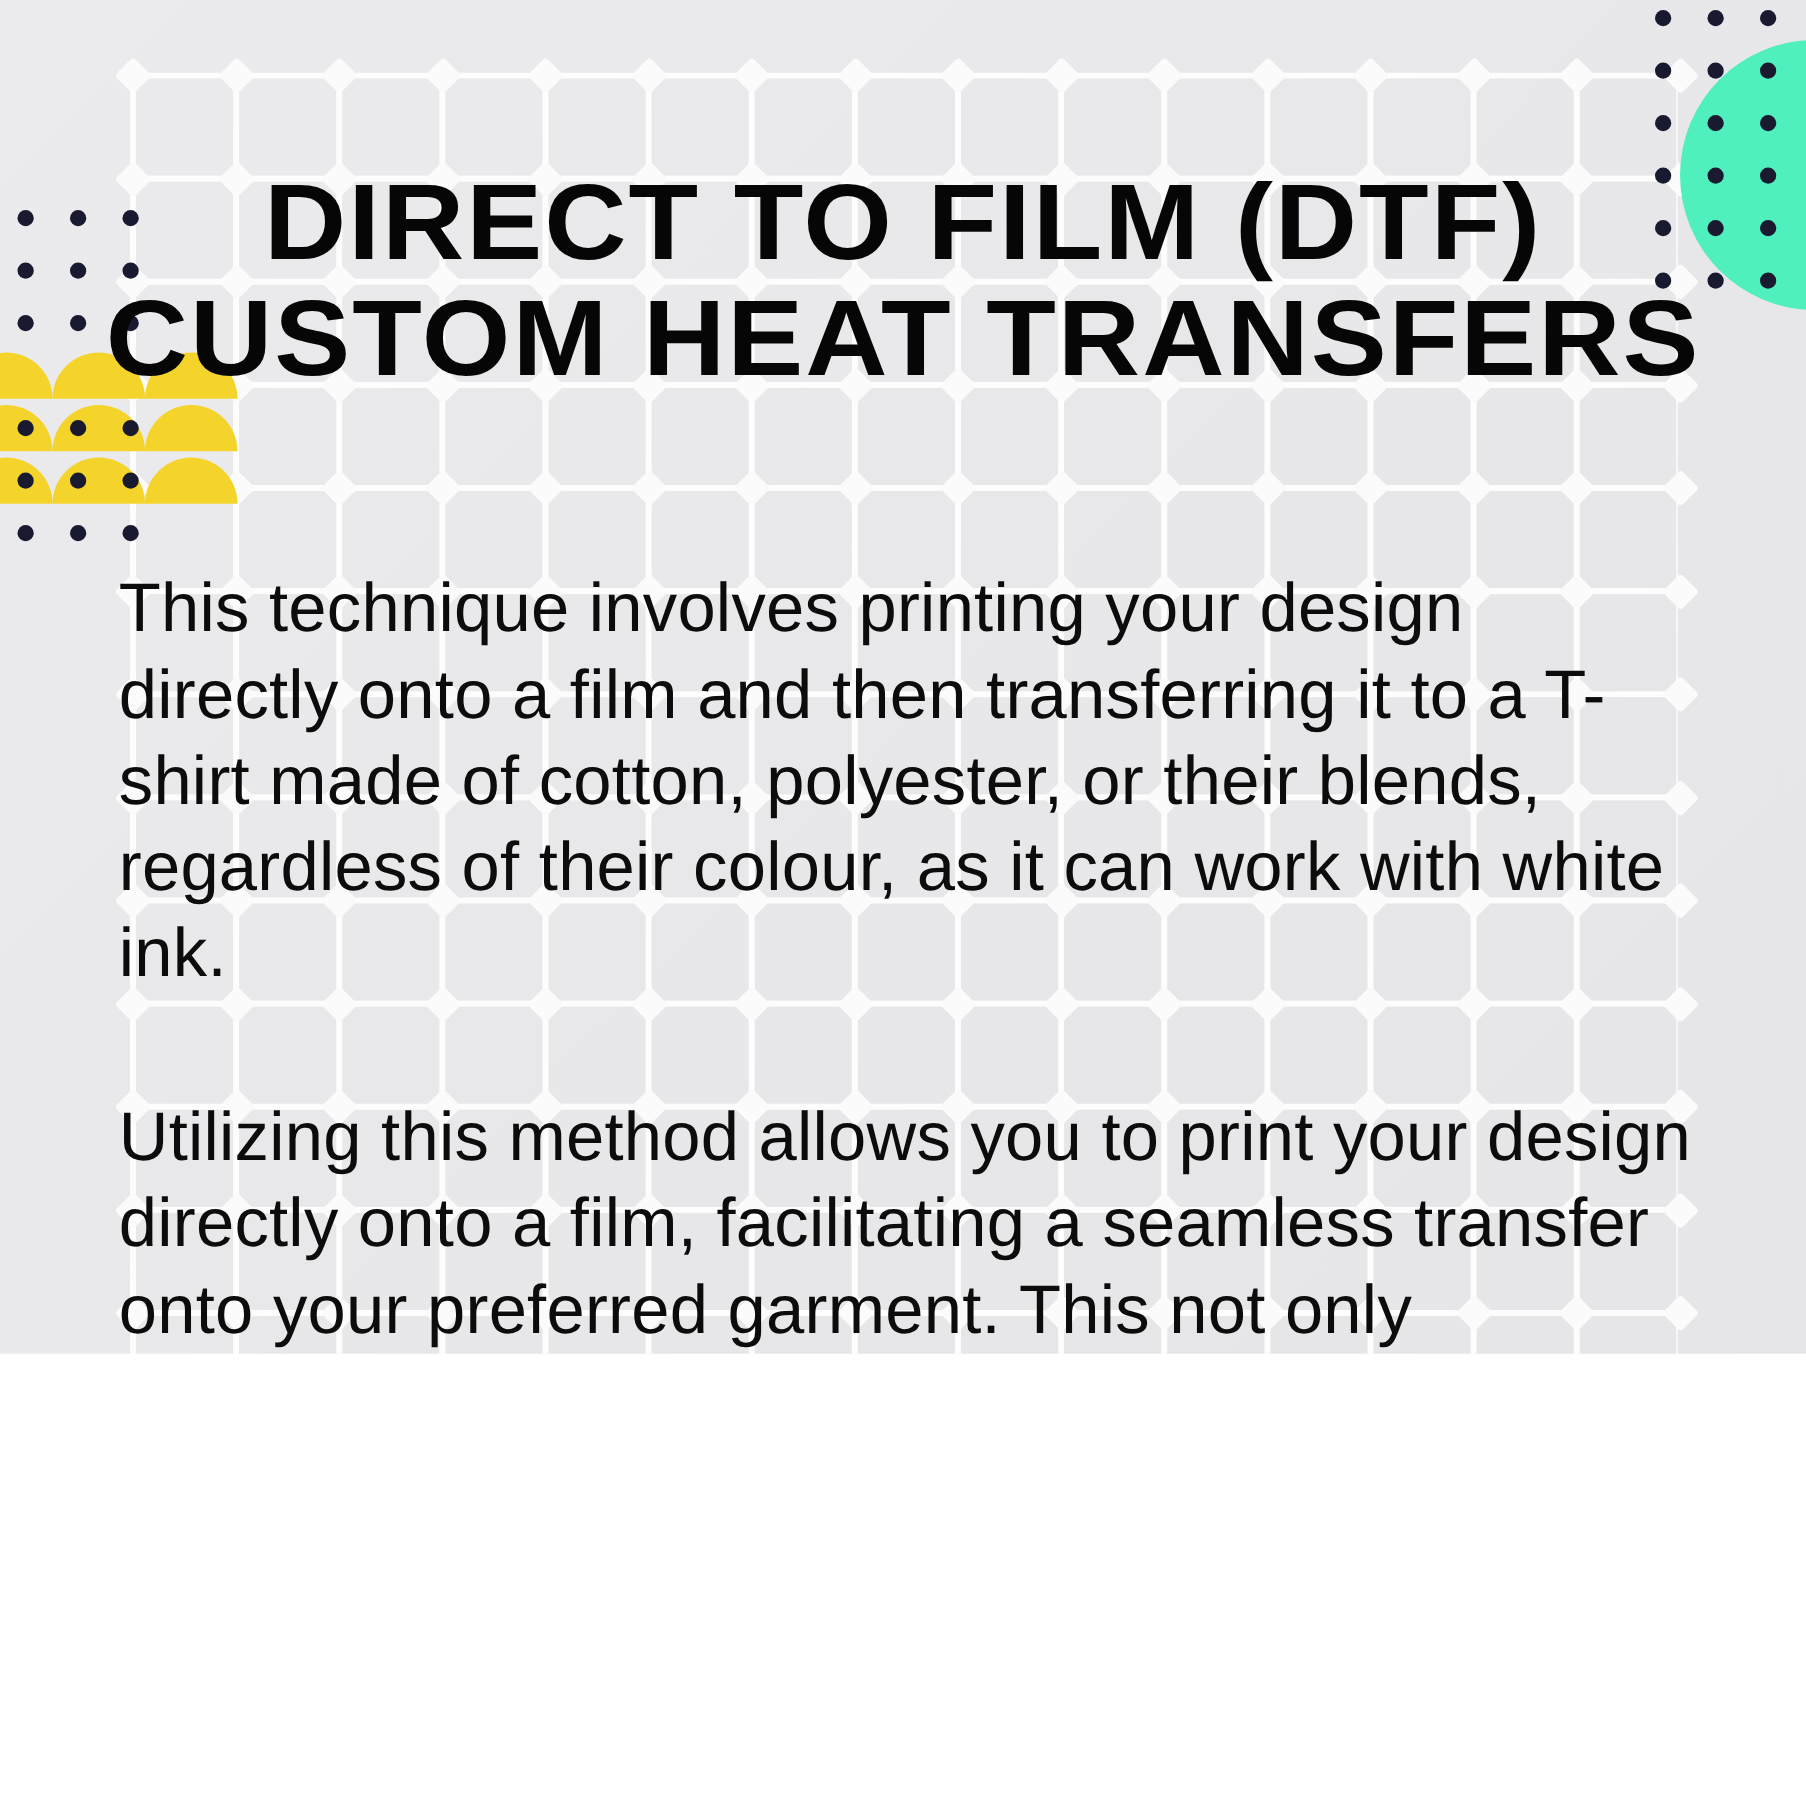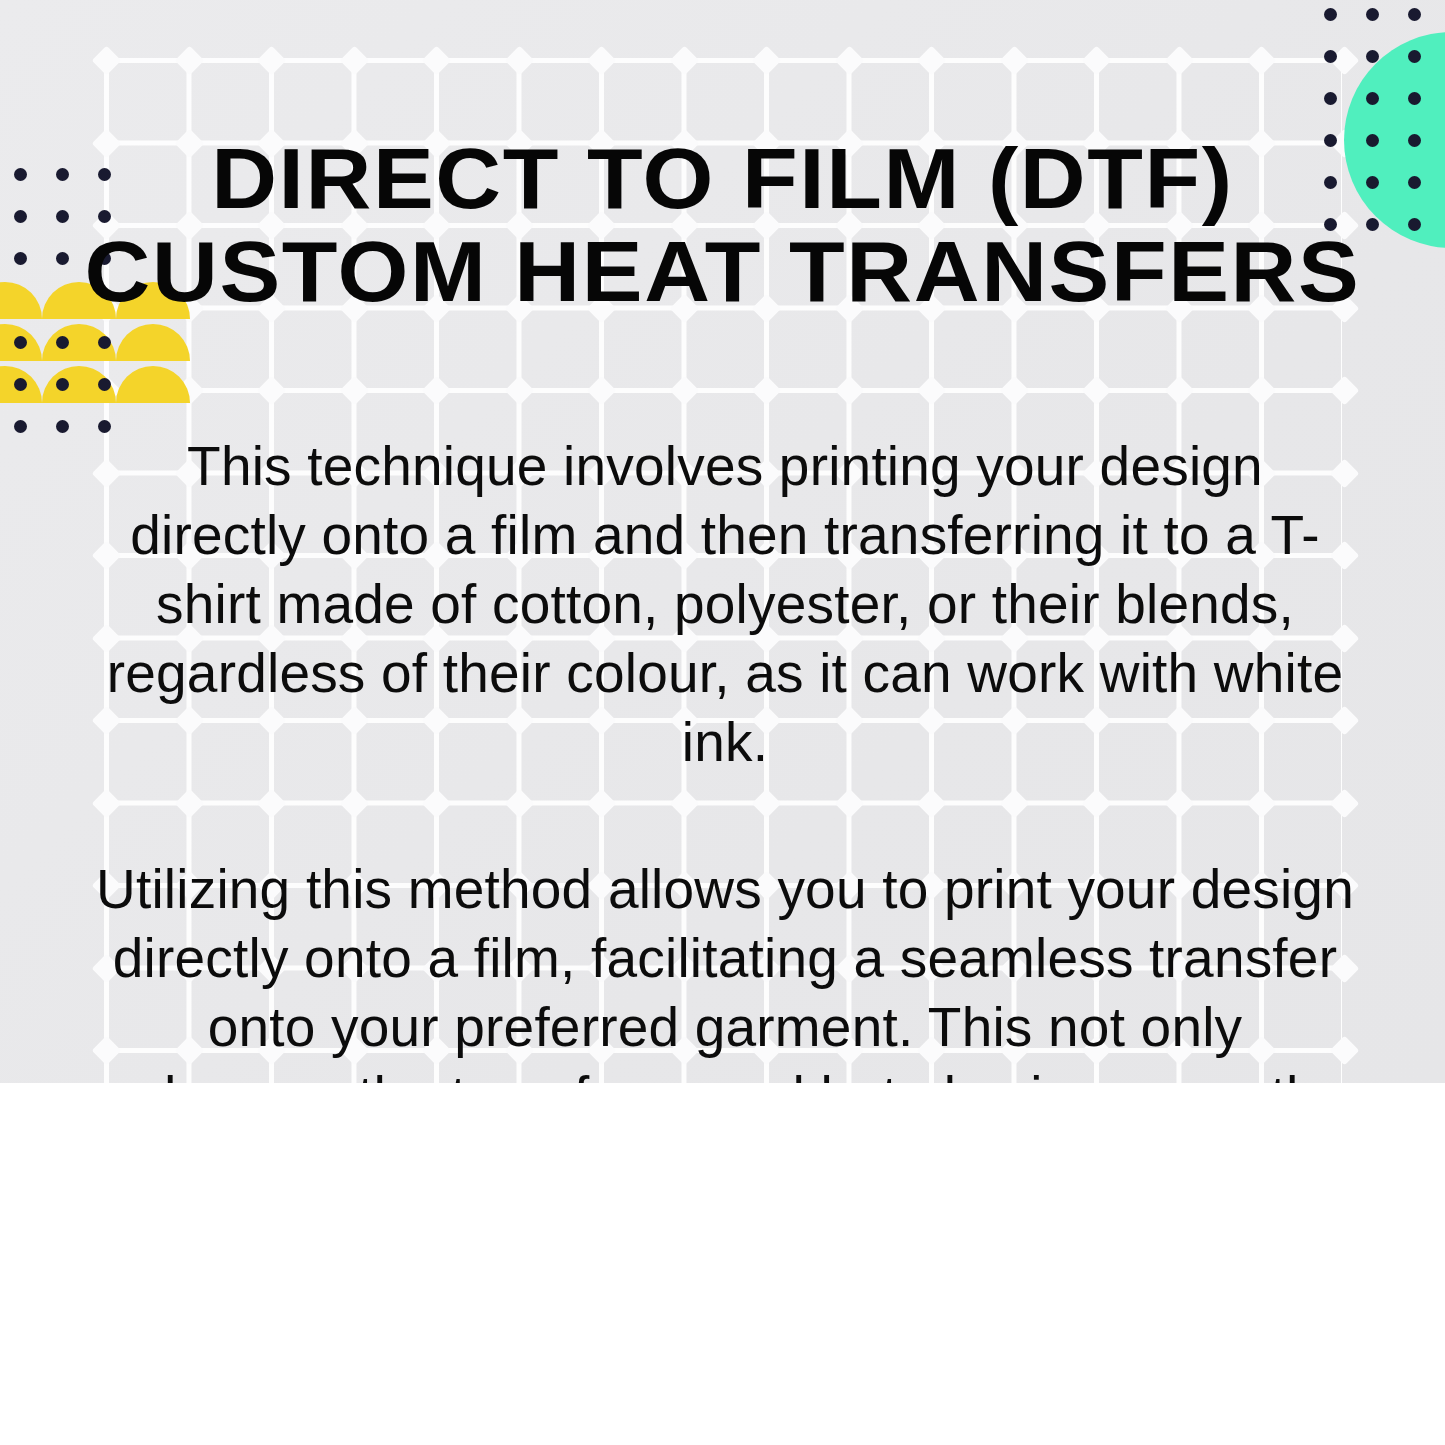--- a/index.html
+++ b/index.html
@@ -124,23 +124,23 @@
     letter-spacing: 1.5px;
     color: #060606;
     transform: scaleX(1.06);
     transform-origin: center;
     white-space: nowrap;
   }
 
   .body-block {
     position: absolute;
     left: 95px;
-    top: 432px;
+    top: 452px;
     width: 1260px;
-    text-align: center;
+    text-align: left;
   }
   .para {
     font-family: "Liberation Sans Narrow", "Liberation Sans", sans-serif;
     font-size: 55px;
     line-height: 69px;
     color: #0c0c0c;
     margin: 0;
     letter-spacing: 0.2px;
   }
   .para + .para {

